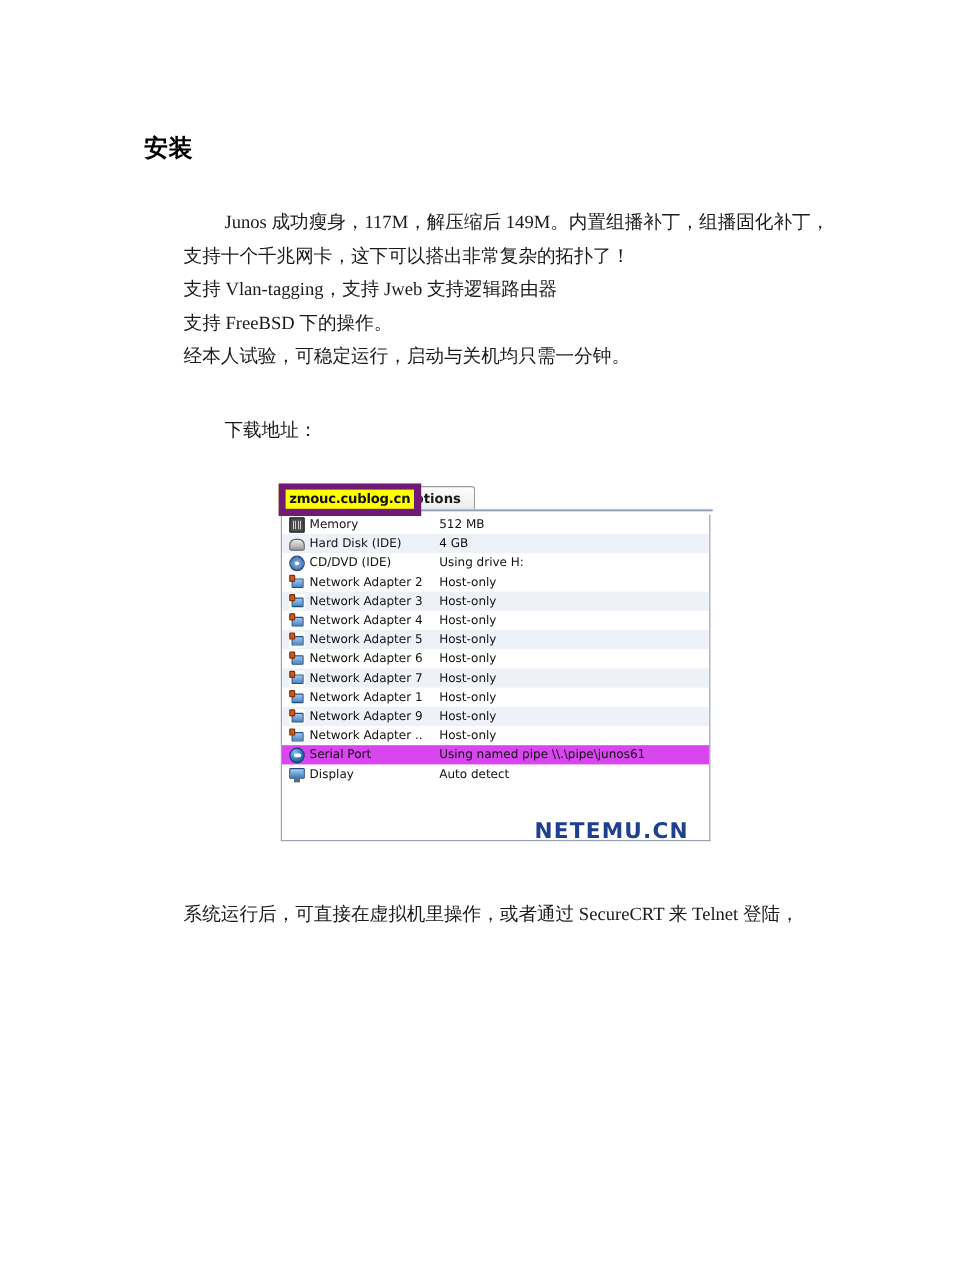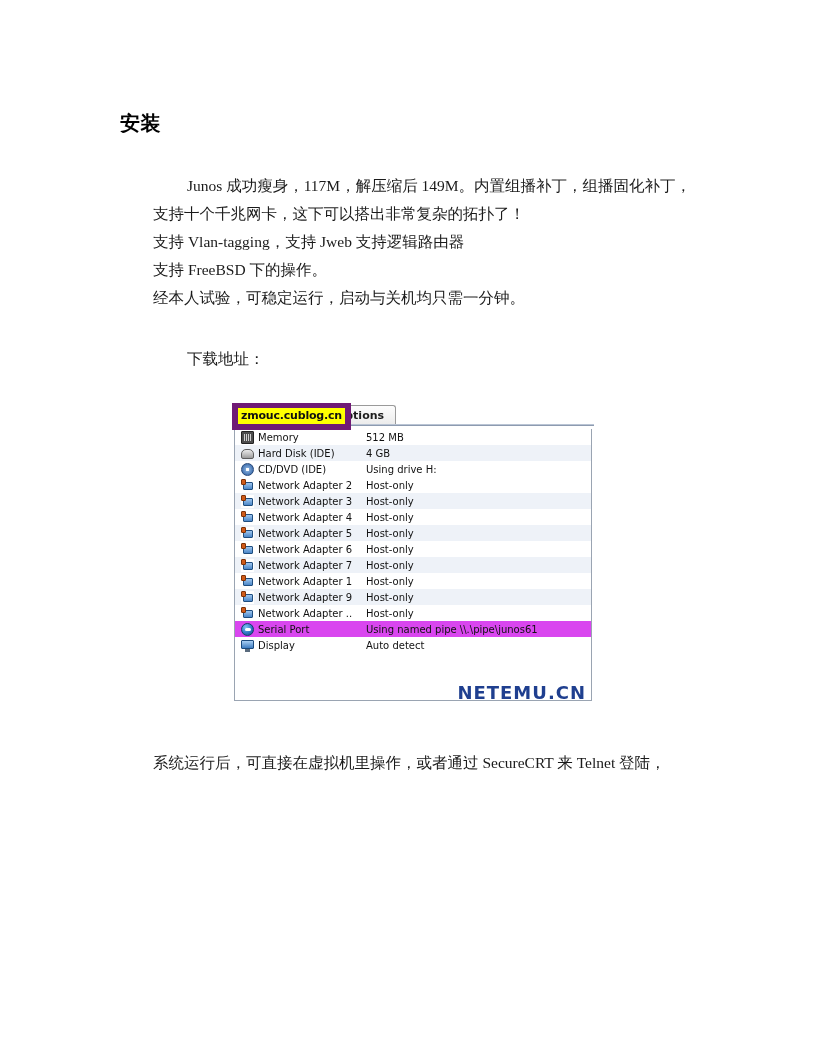--- a/index.html
+++ b/index.html
@@ -282,21 +282,21 @@
     content: "";
     position: absolute;
     left: 3px; top: 3px;
     width: 5px; height: 5px;
     background: #9aa89a;
     border: 1px solid #2a2a2a;
   }
 
   .wm-netemu {
     position: absolute;
-    right: 8px;
+    right: 20px;
     bottom: 0px;
     font-family: "DejaVu Sans", "Liberation Sans", sans-serif;
     font-size: 18px;
     font-weight: bold;
     letter-spacing: 1px;
     color: #1f3f8f;
     z-index: 20;
   }
 </style>
 </head>

